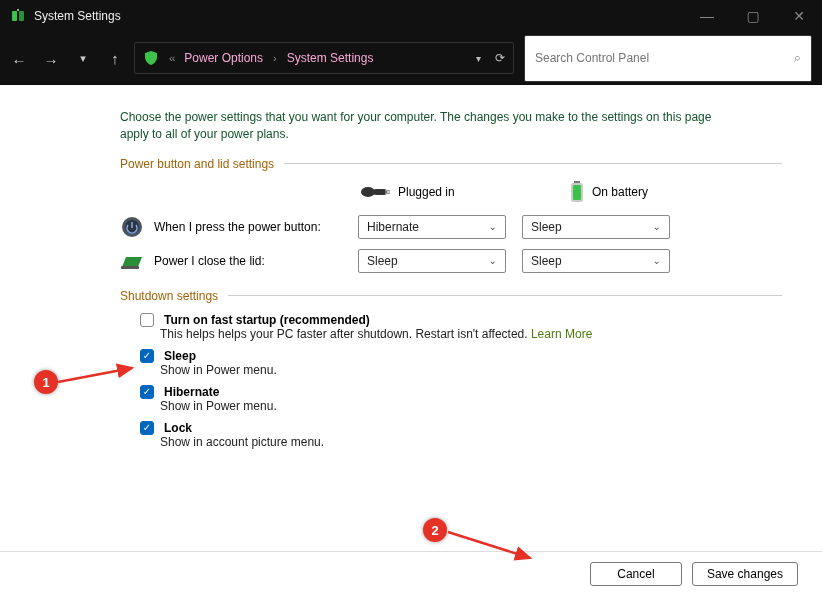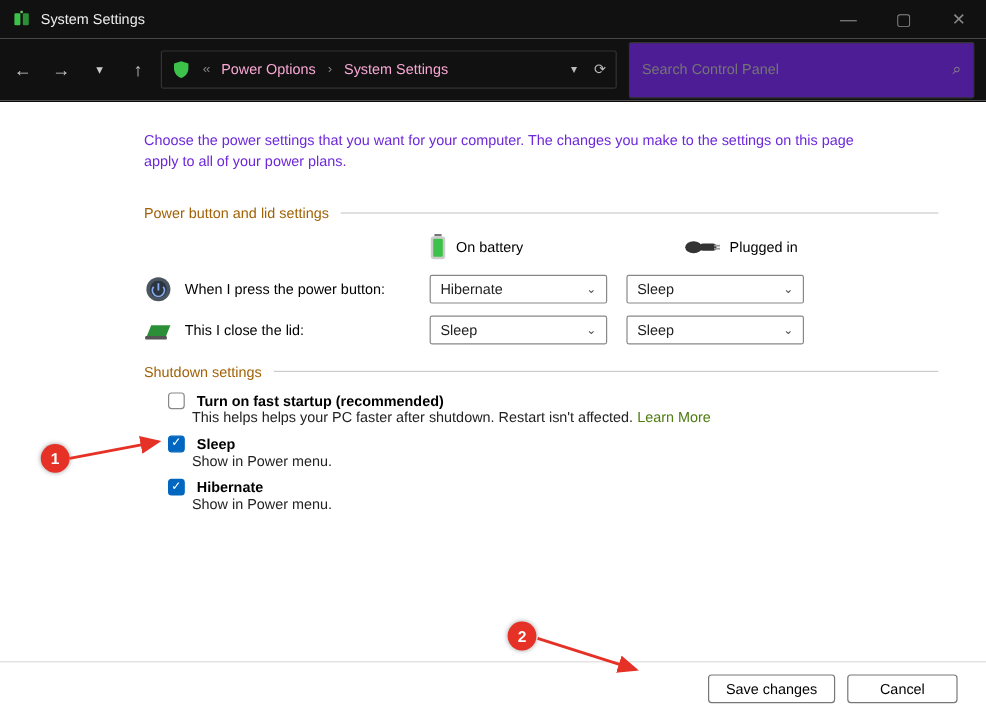--- a/index.html
+++ b/index.html
@@ -35,37 +35,37 @@
     border-radius:2px; position:relative;
   }
   .address-bar .shield {
     width:16px; height:16px;
   }
   .chevrons { color:#888; font-size:11px; letter-spacing:-1px;}
   .crumb { color:#f9a8d4; font-size:12px;}
   .sep { color:#888; font-size:11px; }
   .addr-right { margin-left:auto; display:flex; gap:14px; align-items:center; color:#bbb; }
   .search-bar {
-    width: 288px; height:47px; background:#4c1d95; border:1px solid #333;
+    width: 288px; height:47px; background:#ffffff; border:1px solid #333;
     display:flex; align-items:center; padding:12px 10px; color:#888; border-radius:2px;
     justify-content: space-between;
   }
   .search-bar input {
     background: transparent; border: none; color: #888; font-size: 12px;
     width: 220px; outline: none;
   }
   .content {
     position:absolute; top:84px; left:0; right:0; bottom:44px;
     background:#fff; overflow:hidden; padding: 24px 40px 0 120px;
     border-top: 1px solid #0a0a0a;
   }
   .content h1 {
     color: #1a5a9e; font-weight: 400; font-size: 15px; margin-bottom:8px;
   }
-  .desc { color:#6d28d9; font-size:12px; line-height:1.4; margin-bottom:28px; max-width:620px; }
+  .desc { color:#14532d; font-size:12px; line-height:1.4; margin-bottom:14px; max-width:620px; }
   .section-label {
     color:#a16207; font-size:12px; display:flex; align-items:center; gap:10px;
     margin-bottom:10px;
   }
   .section-rule { flex:1; border-top:1px solid #ccc; }
   .col-headers {
     display:flex; align-items:center; margin-bottom:12px; margin-top:4px;
     padding-left:238px;
     gap: 60px;
   }
@@ -165,40 +165,40 @@
 
 <div class="content">
   <p class="desc">Choose the power settings that you want for your computer. The changes you make to the settings on this page apply to all of your power plans.</p>
 
   <div class="section-label">
     <span>Power button and lid settings</span>
     <div class="section-rule"></div>
   </div>
 
   <div class="col-headers">
-    <div class="col-head">
-      <span class="battery-icon">
-        <svg viewBox="0 0 14 22">
-            <rect x="4" y="0" width="6" height="2" fill="#777"></rect>
-            <rect x="1" y="2" width="12" height="19" rx="2" fill="#ccc"></rect>
-            <rect x="3" y="4" width="8" height="15" rx="1" fill="#3cc24a"></rect>
-          </svg>
-      </span>
-      <span>On battery</span>
-    </div>
     <div class="col-head" style="margin-left:2px;">
       <span class="plug-icon">
         <svg viewBox="0 0 30 14">
             <ellipse cx="8" cy="7" rx="7" ry="5" fill="#333"></ellipse>
             <rect x="13" y="4" width="14" height="6" rx="3" fill="#333"></rect>
             <rect x="25" y="5" width="5" height="1.5" fill="#999"></rect>
             <rect x="25" y="7.5" width="5" height="1.5" fill="#999"></rect>
           </svg>
       </span>
       <span>Plugged in</span>
+    </div>
+    <div class="col-head">
+      <span class="battery-icon">
+        <svg viewBox="0 0 14 22">
+            <rect x="4" y="0" width="6" height="2" fill="#777"></rect>
+            <rect x="1" y="2" width="12" height="19" rx="2" fill="#ccc"></rect>
+            <rect x="3" y="4" width="8" height="15" rx="1" fill="#3cc24a"></rect>
+          </svg>
+      </span>
+      <span>On battery</span>
     </div>
   </div>
 
   <div class="row">
     <div class="row-label-wrap">
       <span class="row-icon">
         <svg viewBox="0 0 24 24">
             <circle cx="12" cy="12" r="10" fill="#4a5560"></circle>
             <circle cx="12" cy="12" r="7" fill="#2a3540"></circle>
             <path d="M12 7 V13" stroke="#8ae" stroke-width="1.5" fill="none"></path>
@@ -218,21 +218,21 @@
   </div>
 
   <div class="row">
     <div class="row-label-wrap">
       <span class="row-icon">
         <svg viewBox="0 0 24 24">
             <path d="M2 18 L18 18 L22 8 L6 8 Z" fill="#2a8f36"></path>
             <rect x="1" y="17" width="18" height="3" rx="1" fill="#555"></rect>
           </svg>
       </span>
-      <span class="row-label">This I close the lid:</span>
+      <span class="row-label">Power I close the lid:</span>
     </div>
     <div class="combo">
       <span>Sleep</span>
         <span class="chev">⌄</span>
     </div>
     <div class="combo">
       <span>Sleep</span>
         <span class="chev">⌄</span>
     </div>
   </div>
@@ -263,26 +263,33 @@
     </div>
 
     <div class="chk-item">
       <div class="chk-row">
         <span class="chk checked"></span>
         <span class="chk-label">Hibernate</span>
       </div>
       <div class="chk-sub">Show in Power menu.</div>
     </div>
 
+    <div class="chk-item">
+      <div class="chk-row">
+        <span class="chk checked"></span>
+        <span class="chk-label">Lock</span>
+      </div>
+      <div class="chk-sub">Show in account picture menu.</div>
+    </div>
   </div>
 </div>
 
 <div class="footer">
+  <div class="btn">Cancel</div>
   <div class="btn">Save changes</div>
-  <div class="btn">Cancel</div>
 </div>
 
 <div class="marker" style="top:370px; left:34px;">1</div>
 <svg class="arrow-svg" style="top:362px; left:56px; width:84px; height:24px;">
   <defs>
       <marker id="ah1" markerWidth="8" markerHeight="8" refX="6" refY="3" orient="auto">
         <path d="M0,0 L7,3 L0,6 Z" fill="#e53126"></path>
       </marker>
     </defs>
   <line x1="2" y1="20" x2="76" y2="6" stroke="#e53126" stroke-width="2.5" marker-end="url(#ah1)"></line>

